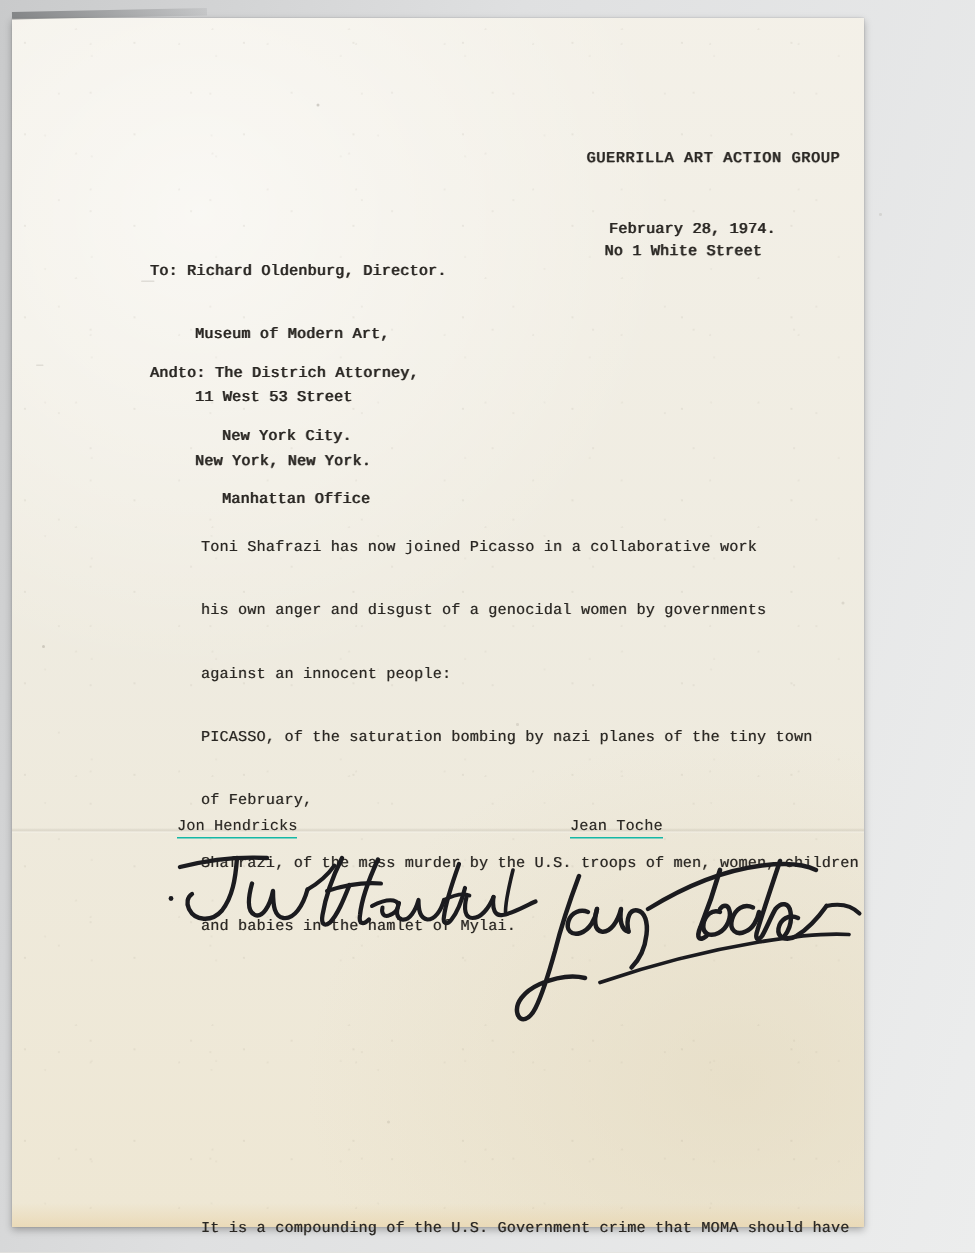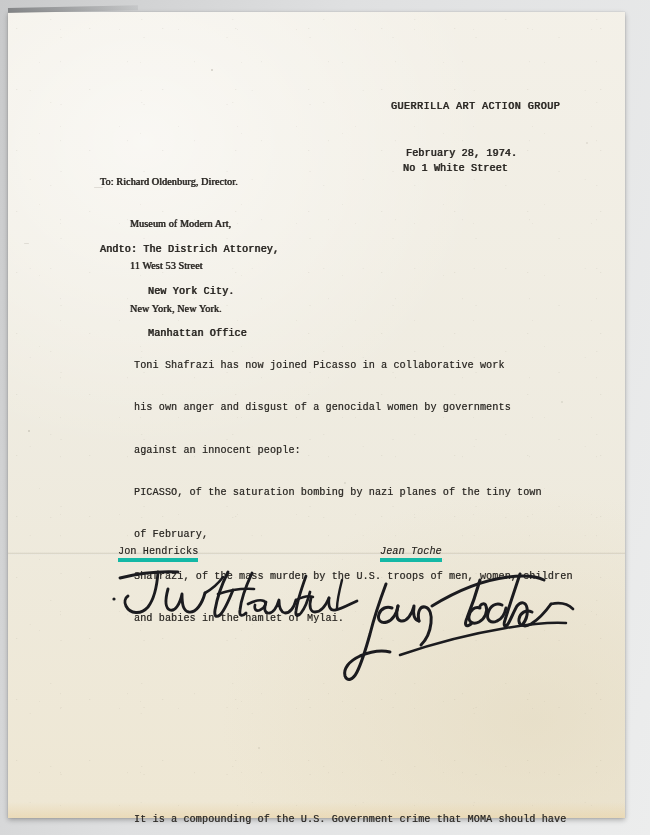--- a/index.html
+++ b/index.html
@@ -21,21 +21,21 @@
     position: absolute;
     inset: 0;
     background: linear-gradient(105deg, #c9cacb 0%, #dfe0e1 40%, #eceded 100%);
   }
 
   
   #paper {
     position: absolute;
     left: 8px;
     top: 12px;
-    width: 617px;
+    width: 568px;
     height: 806px;
     background: #efece1;
     box-shadow: 0 2px 5px rgba(0,0,0,0.28), 0 0 1px rgba(0,0,0,0.2);
   }
   
   #paper-tone {
     position: absolute;
     inset: 0;
     background:
       radial-gradient(ellipse 80% 55% at 22% 16%, rgba(255,255,255,0.55), rgba(255,255,255,0) 70%),
@@ -86,45 +86,45 @@
   #letterhead {
     left: 383px;
     top: 60px;
   }
   #letterhead .lh-line { white-space: pre; }
   #letterhead .lh-1 { letter-spacing: 0.45px; }
   #letterhead .lh-2 { padding-left: 12px; margin-top: 20px; }
   #letterhead .lh-3 { padding-left: 6px; }
 
   
-  #to-block { left: 92px; top: 135px; font-family: Liberation Serif, serif; }
+  #to-block { left: 92px; top: 135px; }
   #date-line { left: 398px; top: 135px; }
   #andto-block { left: 92px; top: 203px; }
 
   
   #body-block { left: 110px; top: 261px; }
   #body-block .para { margin: 16px; white-space: pre; }
   #body-block .gap { height: 14.05px; }
 
   
   #sig-names { position: absolute; left: 110px; top: 534px; width: 420px; }
   .sig-name {
     position: absolute;
     top: 0;
     color: #2a2723;
     font-family: "Liberation Mono", "DejaVu Sans Mono", monospace;
     font-size: 10.1px;
     letter-spacing: 0.12px;
     white-space: pre;
-    border-bottom: 4px solid #14b8a6;
+    border-bottom: 1px solid #14b8a6;
     padding-bottom: 1px;
     text-shadow: 0.35px 0 0 rgba(42,39,35,0.4);
   }
   .sig-name.left { left: 0; }
-  .sig-name.right { left: 262px; font-style: italic; }
+  .sig-name.right { left: 262px; }
 
   
   #signatures {
     position: absolute;
     left: 0; top: 0;
     width: 617px; height: 806px;
     pointer-events: none;
   }
   #signatures svg { display: block; }
 

